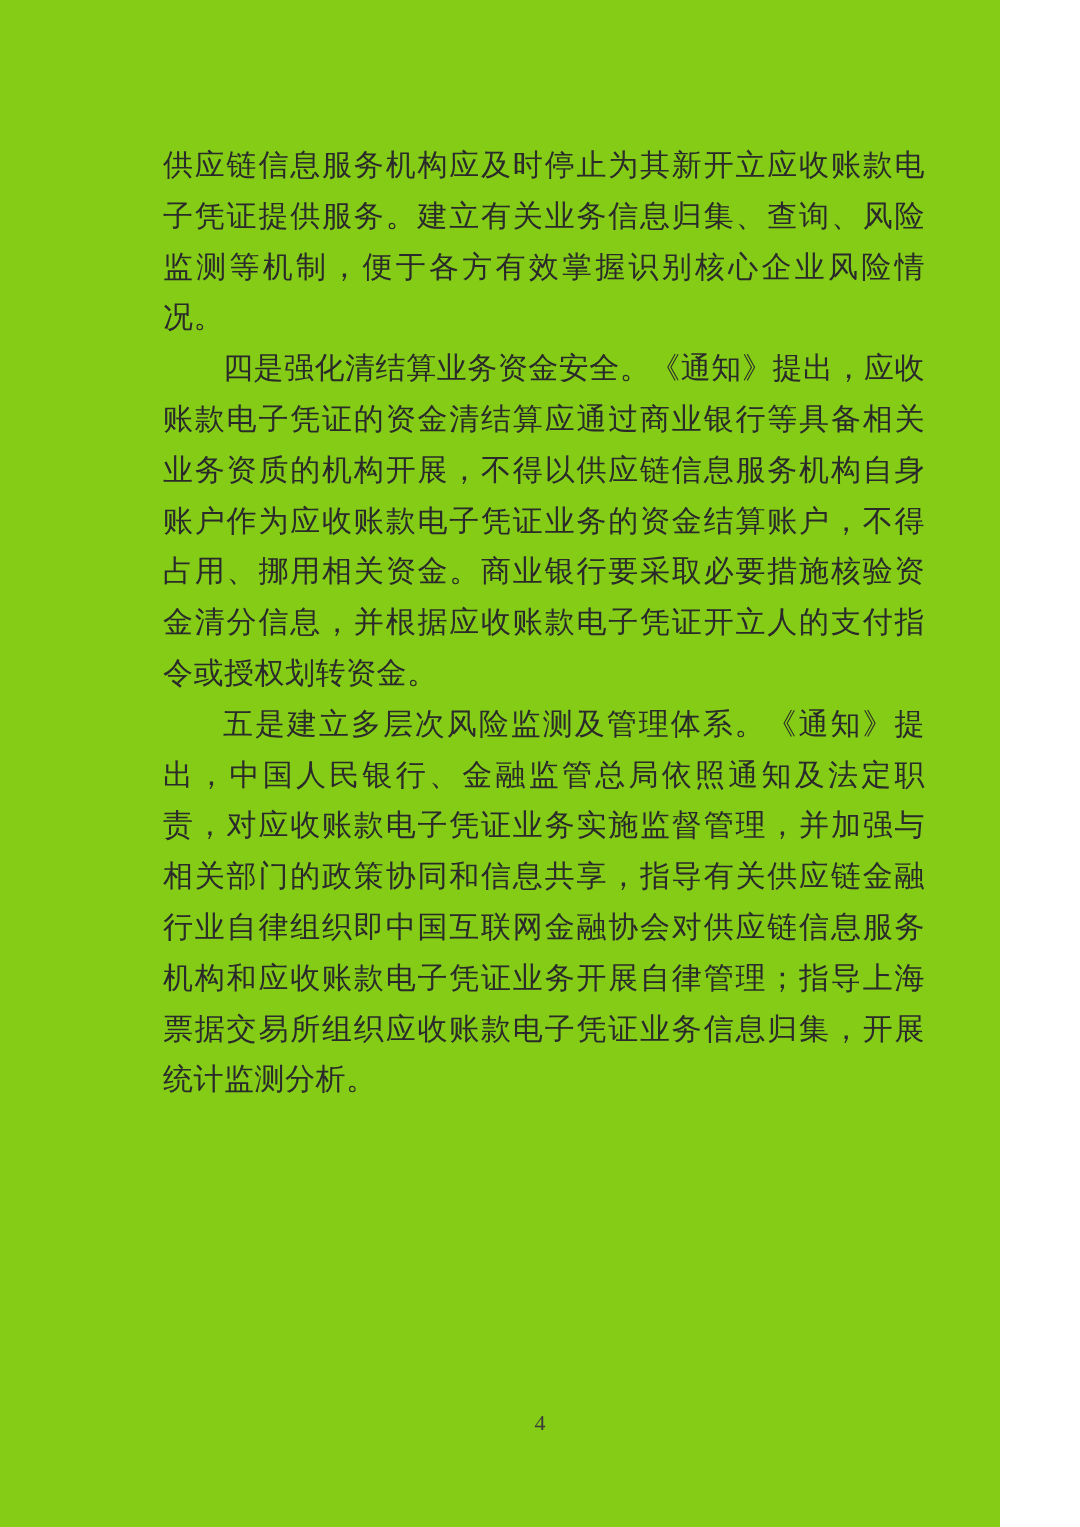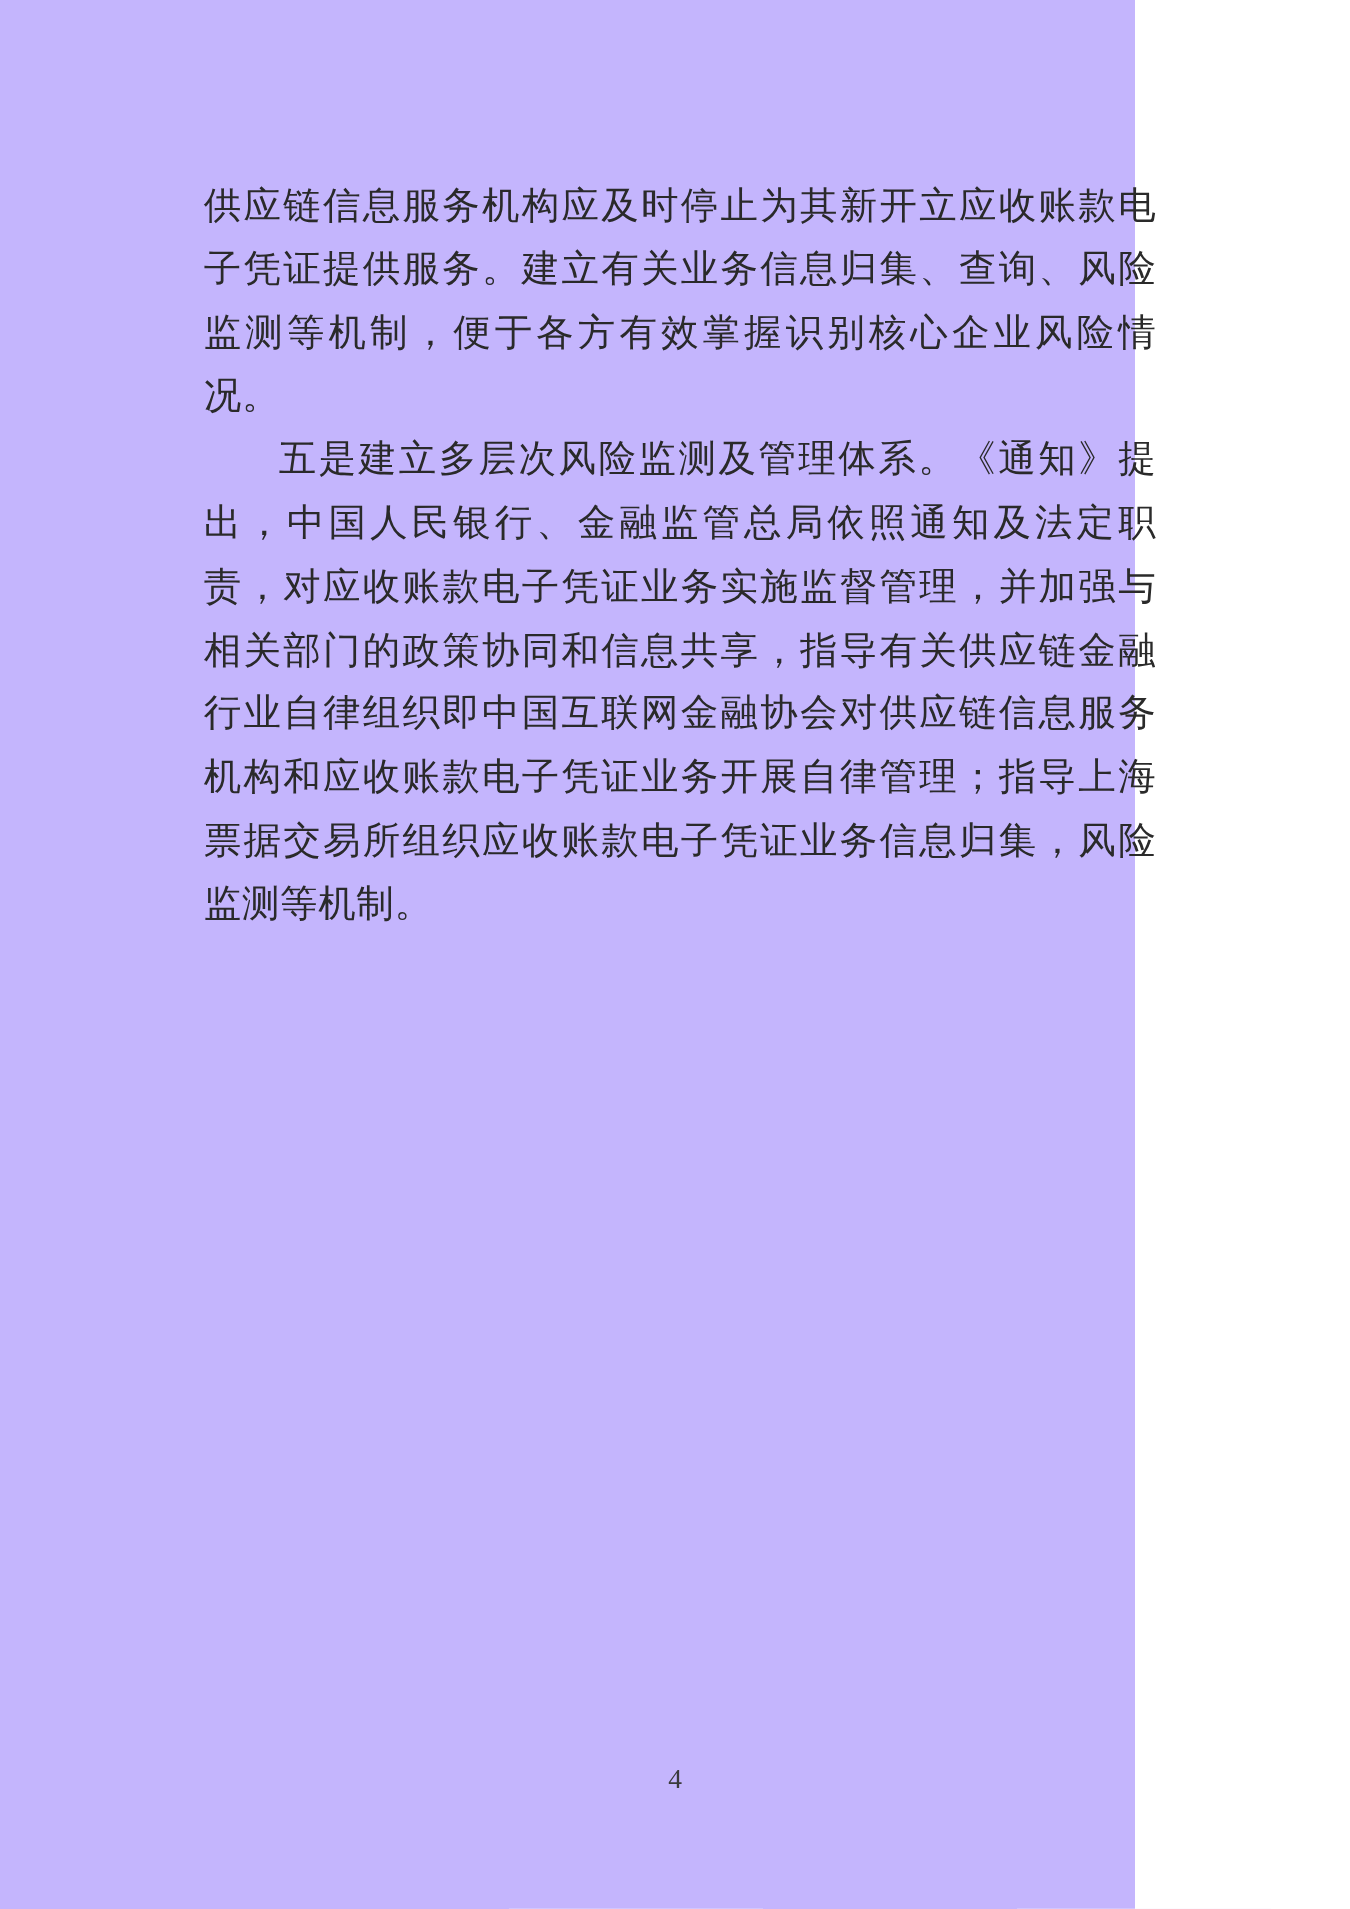--- a/index.html
+++ b/index.html
@@ -8,23 +8,23 @@
     background: #ffffff;
   }
   body {
     width: 1080px;
     height: 1527px;
     position: relative;
     overflow: hidden;
     font-family: "Liberation Serif", "DejaVu Serif", serif;
   }
   .page {
-    width: 908px;
+    width: 1000px;
     height: 1527px;
-    background: #c4b5fd;
+    background: #84cc16;
     position: relative;
   }
   .text-block {
     position: absolute;
     top: 140px;
     left: 163px;
     width: 762px;
     color: #2a2a2a;
     font-size: 30px;
     line-height: 50.8px;
@@ -49,17 +49,18 @@
     font-size: 22px;
     line-height: 30px;
   }
 </style>
 </head>
 <body>
 
 <div class="page">
   <div class="text-block">
     <p class="no-indent">供应链信息服务机构应及时停止为其新开立应收账款电子凭证提供服务。建立有关业务信息归集、查询、风险监测等机制，便于各方有效掌握识别核心企业风险情况。</p>
-    <p class="indent">五是建立多层次风险监测及管理体系。《通知》提出，中国人民银行、金融监管总局依照通知及法定职责，对应收账款电子凭证业务实施监督管理，并加强与相关部门的政策协同和信息共享，指导有关供应链金融行业自律组织即中国互联网金融协会对供应链信息服务机构和应收账款电子凭证业务开展自律管理；指导上海票据交易所组织应收账款电子凭证业务信息归集，风险监测等机制。</p>
+    <p class="indent">四是强化清结算业务资金安全。《通知》提出，应收账款电子凭证的资金清结算应通过商业银行等具备相关业务资质的机构开展，不得以供应链信息服务机构自身账户作为应收账款电子凭证业务的资金结算账户，不得占用、挪用相关资金。商业银行要采取必要措施核验资金清分信息，并根据应收账款电子凭证开立人的支付指令或授权划转资金。</p>
+    <p class="indent">五是建立多层次风险监测及管理体系。《通知》提出，中国人民银行、金融监管总局依照通知及法定职责，对应收账款电子凭证业务实施监督管理，并加强与相关部门的政策协同和信息共享，指导有关供应链金融行业自律组织即中国互联网金融协会对供应链信息服务机构和应收账款电子凭证业务开展自律管理；指导上海票据交易所组织应收账款电子凭证业务信息归集，开展统计监测分析。</p>
   </div>
 
   <div class="page-footer">4</div>
 </div>
 
 </body></html>

